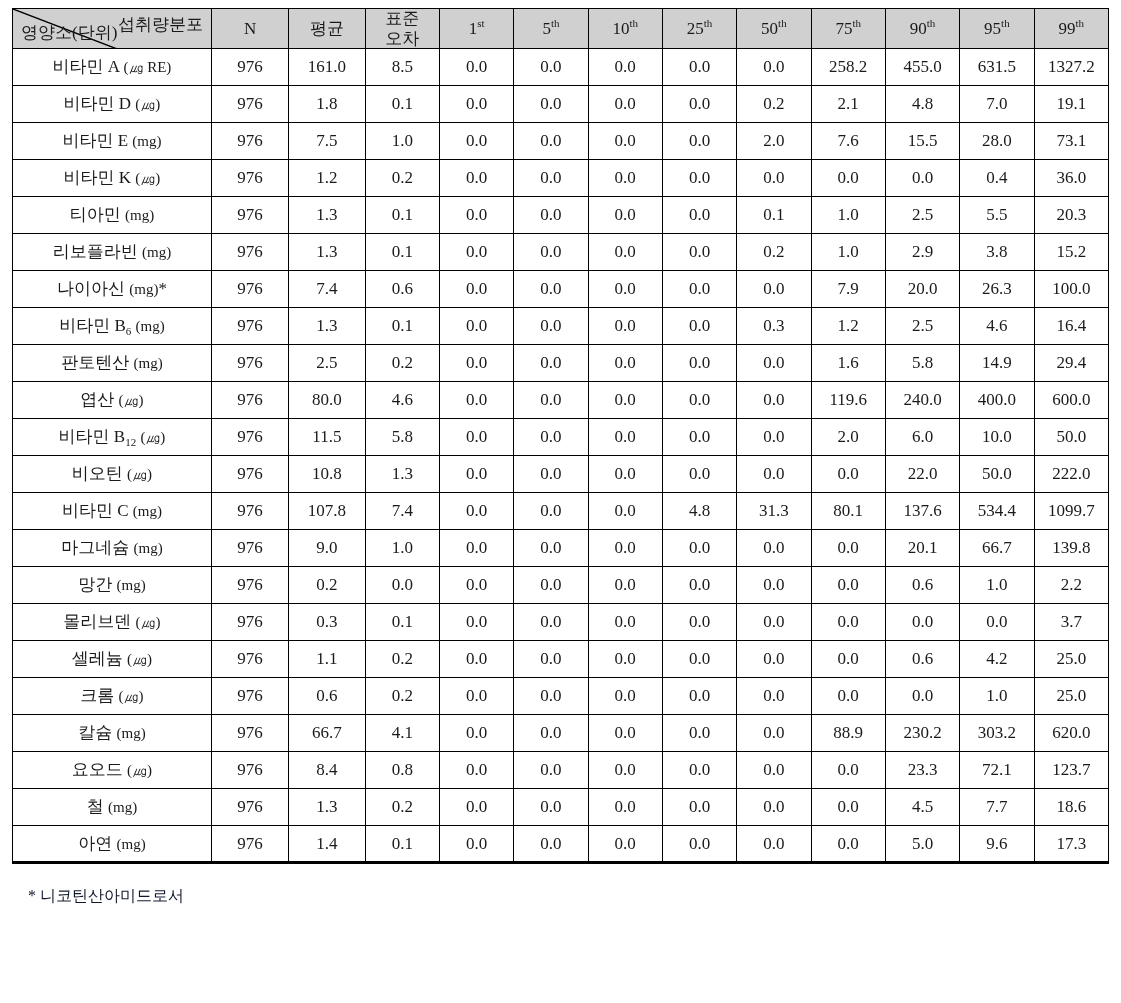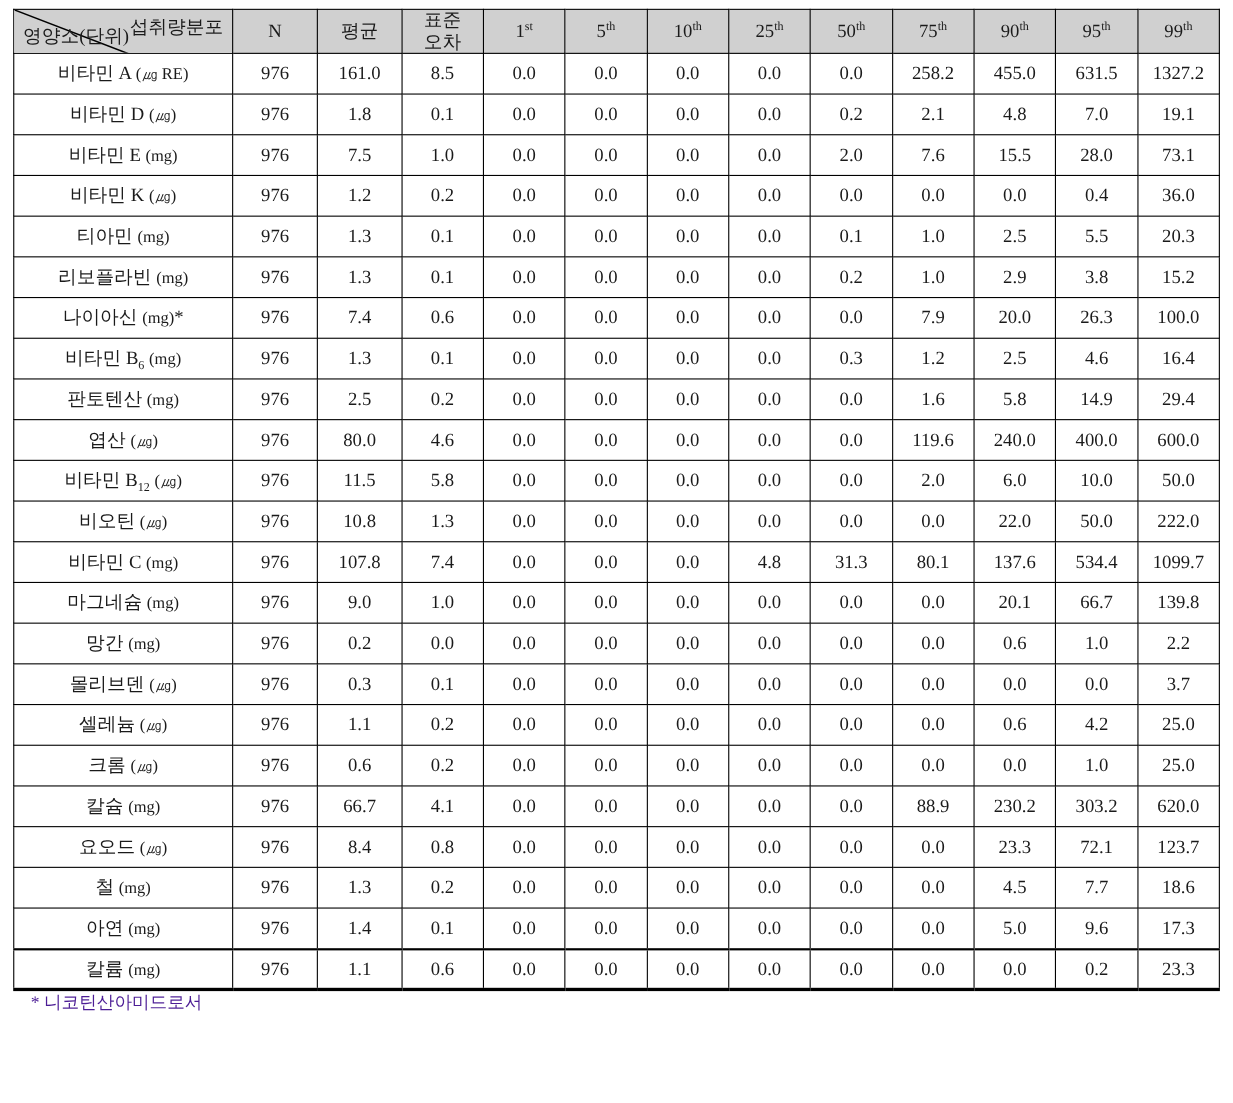--- a/index.html
+++ b/index.html
@@ -120,24 +120,25 @@
   }
 
   
   col.c-nutrient { width: 198px; }
   col.c-n        { width: 77px; }
   col.c-mean     { width: 76px; }
   col.c-se       { width: 74px; }
   col.c-pct      { width: 74px; }
 
   .footnote {
+    margin-top: 22px;
     padding-left: 16px;
     font-size: 16px;
     font-family: "Liberation Serif", "DejaVu Serif", serif;
-    color: #4c1d95;
+    color: #0f172a;
   }
 </style>
 </head>
 <body>
 
 <div class="page">
 
   <table class="nutrient-table">
     <colgroup>
       <col class="c-nutrient">
@@ -504,33 +505,18 @@
           <td>0.0</td>
           <td>0.0</td>
           <td>0.0</td>
           <td>0.0</td>
           <td>0.0</td>
           <td>0.0</td>
           <td>5.0</td>
           <td>9.6</td>
           <td>17.3</td>
         </tr>
-        <tr class="last-row">
-          <td class="nutrient-cell"><span>칼륨</span> <span class="unit">(mg)</span></td>
-          <td>976</td>
-          <td>1.1</td>
-          <td>0.6</td>
-          <td>0.0</td>
-          <td>0.0</td>
-          <td>0.0</td>
-          <td>0.0</td>
-          <td>0.0</td>
-          <td>0.0</td>
-          <td>0.0</td>
-          <td>0.2</td>
-          <td>23.3</td>
-        </tr>
       </tbody>
   </table>
 
   <div class="footnote">* 니코틴산아미드로서</div>
 
 </div>
 
 </body></html>

